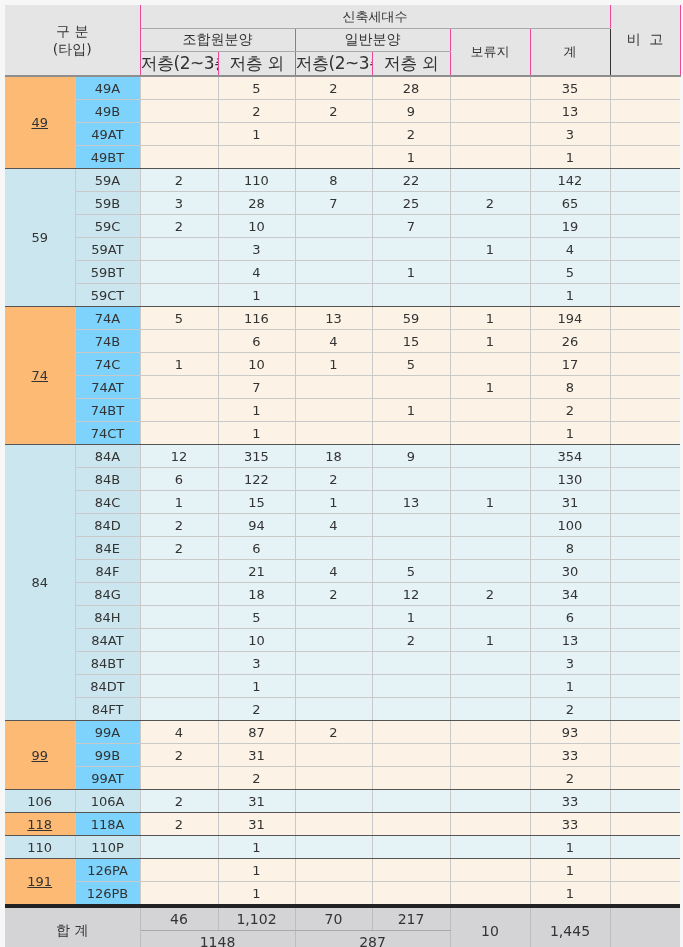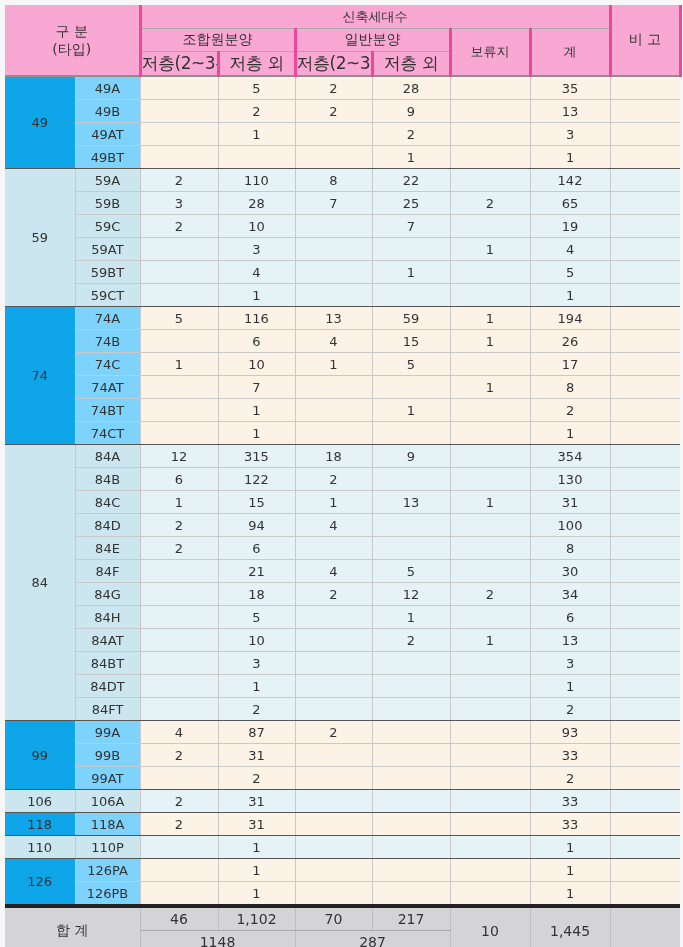--- a/index.html
+++ b/index.html
@@ -1,31 +1,31 @@
 <!DOCTYPE html>
 <html><head>
 <meta charset="utf-8">
 <style>
   html, body { margin:0; padding:0; background:#f7f7f7; }
   body { width:683px; height:947px; overflow:hidden; font-family:"DejaVu Sans", sans-serif; }
   .wrap { position:absolute; left:5px; top:5px; width:675px; }
   table { border-collapse:collapse; table-layout:fixed; width:675px; font-size:13px; color:#333; }
   td, th { text-align:center; vertical-align:middle; padding:0; font-weight:normal; overflow:hidden; white-space:nowrap; }
-  thead th { background:#f9a8d4; border-right:3px solid #ec4899; border-bottom:1px solid #a9a9a9; }
+  thead th { background:#e5e5e5; border-right:1px solid #ec4899; border-bottom:1px solid #a9a9a9; }
   thead tr.h1 th { height:23px; }
   thead tr.h2 th { height:22px; }
   thead tr.h3 th { height:21px; font-size:17px; letter-spacing:-0.5px; }
   thead th.big { font-size:14px; }
-  thead th.note { border-left:1px solid #333; }
+  thead th.note { border-left:1px solid #333;font-family:Liberation Mono, monospace; }
   tbody td { height:22px; border-bottom:1px solid #c9c9c9; border-right:1px solid #c9c9c9; }
   tbody tr.grp-end td { border-bottom:1px solid #555; }
   tbody td.note { border-left:1px solid #333; border-right:none; }
   .beige td { background:#fcf3e6; }
   .beige td.type { background:#7dd3fc; }
-  .beige td.area { background:#0ea5e9; }
+  .beige td.area { background:#fdba74;text-decoration:underline; }
   .blue td { background:#e5f2f6; }
   .blue td.type { background:#cbe6ee;margin-top:19px; }
   .blue td.area { background:#cbe6ee; }
   tbody tr.first-body td { border-top:2px solid #8e8e8e; }
   tfoot td { background:#d4d4d6; height:22px; border-right:1px solid #bdbdbd; border-bottom:1px solid #a9a9a9; font-size:14px; }
   tfoot tr.f1 td { border-top:4px solid #222; }
   tfoot tr.f2 td { border-bottom:2px solid #444; }
   tfoot td.note { border-left:1px solid #333; border-right:none; }
   .twoline { line-height:18px; }
 </style>
@@ -409,21 +409,21 @@
           <td class="type">110P</td>
           <td></td>
           <td>1</td>
           <td></td>
           <td></td>
           <td></td>
           <td>1</td>
           <td class="note"></td>
         </tr>
         <tr class="beige">
-          <td class="area" rowspan="2" style="border-bottom: 1px solid rgb(85, 85, 85);">126</td>
+          <td class="area" rowspan="2" style="border-bottom: 1px solid rgb(85, 85, 85);">191</td>
           <td class="type">126PA</td>
           <td></td>
           <td>1</td>
           <td></td>
           <td></td>
           <td></td>
           <td>1</td>
           <td class="note"></td>
         </tr>
         <tr class="beige grp-end">

